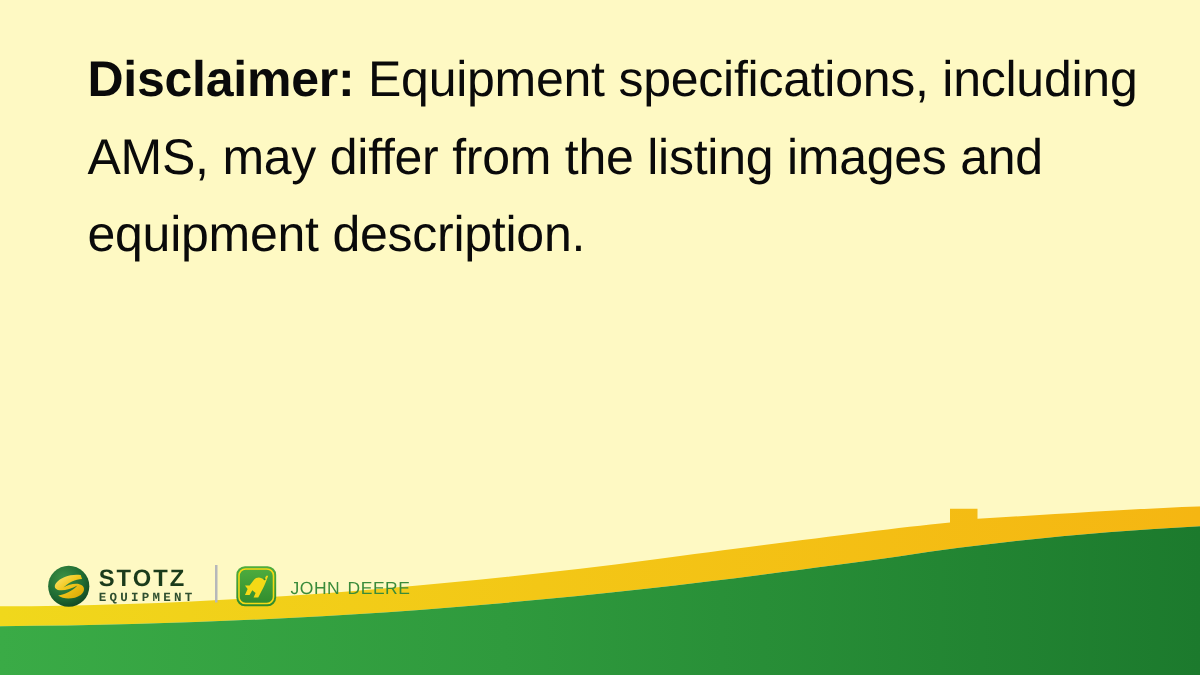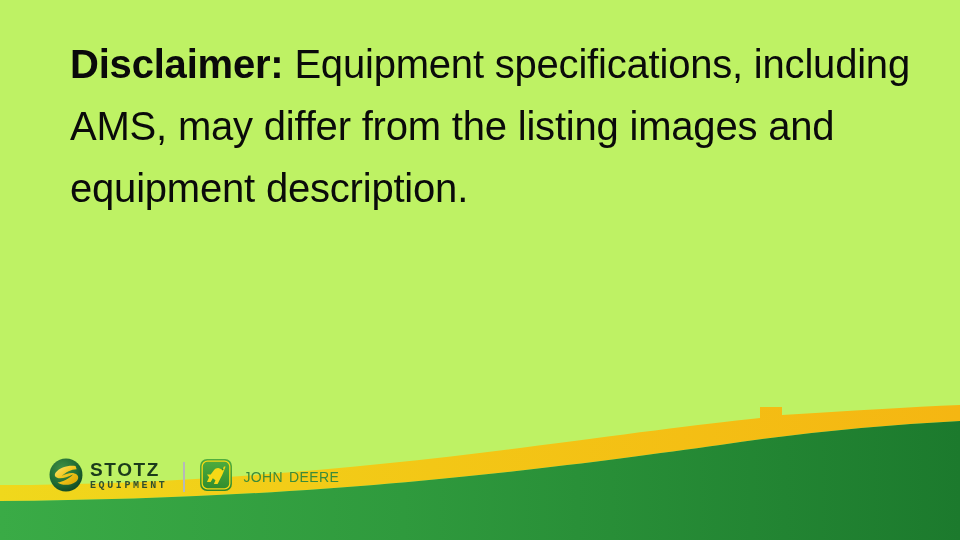--- a/index.html
+++ b/index.html
@@ -10,21 +10,21 @@
     width: 960px;
     height: 540px;
     background: #ffffff;
     font-family: "Liberation Sans", sans-serif;
     overflow: hidden;
   }
   #slide {
     position: relative;
     width: 960px;
     height: 540px;
-    background: #bef264;
+    background: #fef9c3;
     overflow: hidden;
   }
 
   
   .copy {
     position: absolute;
     left: 70px;
     top: 33px;
     width: 840px;
   }
@@ -48,24 +48,24 @@
     left: 0;
     bottom: 0;
     width: 960px;
     height: 135px;
     pointer-events: none;
   }
 
   
   .logo-bar {
     position: absolute;
-    left: 49px;
+    left: 38px;
     top: 452px;
     display: flex;
-    align-items: flex-end;
+    align-items: flex-start;
     height: 40px;
   }
   .stotz-lockup {
     display: flex;
     align-items: center;
   }
   .stotz-mark {
     width: 34px;
     height: 34px;
     flex: 0 0 auto;

